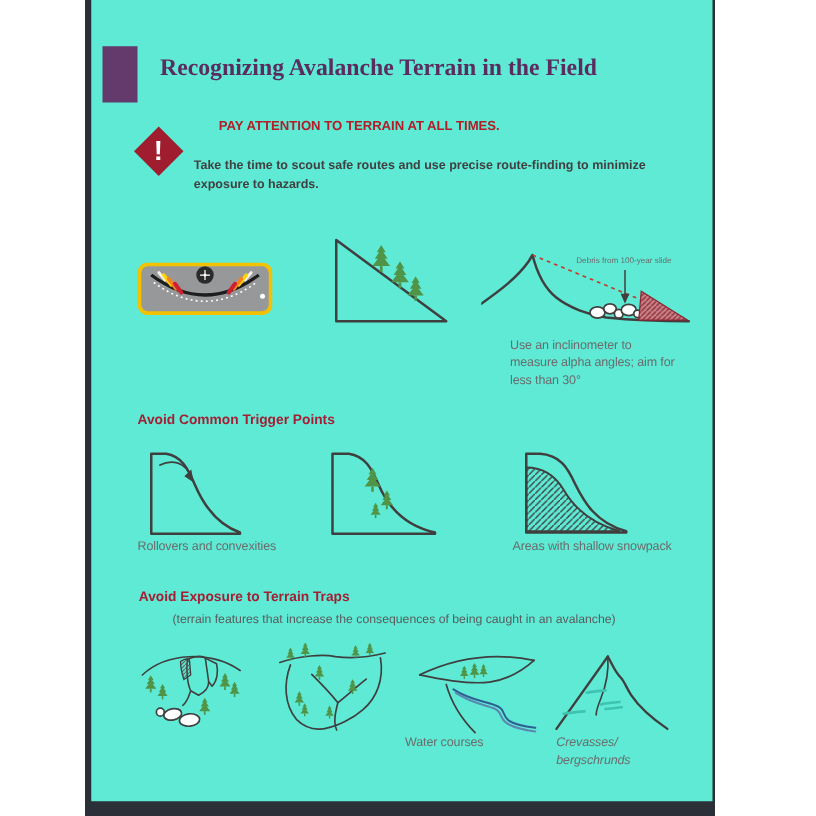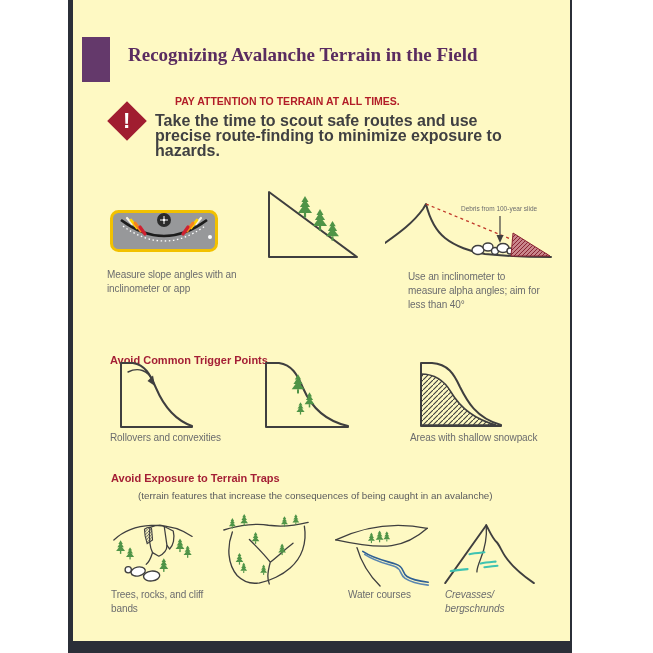--- a/index.html
+++ b/index.html
@@ -1,26 +1,26 @@
 <!DOCTYPE html>
 <html><head>
 <meta charset="utf-8">
 <style>
   html,body{margin:0;padding:0;background:#ffffff;}
   body{width:653px;height:653px;position:relative;font-family:"Liberation Sans",sans-serif;overflow:hidden;}
   #page{position:absolute;left:68px;top:0;width:504px;height:653px;box-sizing:border-box;
-        background:#fef9c3;border-left:5px solid #2b2f38;border-right:2px solid #2b2f38;
+        background:#5eead4;border-left:5px solid #2b2f38;border-right:2px solid #2b2f38;
         border-bottom:12px solid #2b2f38;}
   .abs{position:absolute;}
   .accent-square{width:28px;height:45px;background:#64396b;}
   .page-title{font-family:"Liberation Serif",serif;font-weight:bold;font-size:19px;color:#5a2c60;white-space:nowrap;}
   .diamond{width:28px;height:28px;background:#a01d30;transform:rotate(45deg);display:flex;align-items:center;justify-content:center;}
   .diamond .bang{transform:rotate(-45deg);color:#ffffff;font-weight:bold;font-size:22px;line-height:1;font-family:"Liberation Sans",sans-serif;}
   .warn-head{font-size:10.5px;font-weight:bold;color:#b21d28;letter-spacing:0px;margin-left:20px;}
-  .warn-body{font-size:16px;font-weight:bold;color:#404042;line-height:15px;}
+  .warn-body{font-size:10px;font-weight:bold;color:#404042;line-height:15px;margin-top:12px;}
   .sec-head{font-size:11px;font-weight:bold;color:#a41f35;}
   .sec-sub{font-size:9.8px;color:#5a5b5d;margin-left:28px;}
   .caption{font-size:10px;color:#6b6c6e;line-height:14px;letter-spacing:-0.1px;}
   .sketch{stroke:#3f3f3f;stroke-width:2;fill:none;stroke-linecap:round;stroke-linejoin:round;}
   .sketch-thin{stroke:#3f3f3f;stroke-width:1.4;fill:none;stroke-linecap:round;stroke-linejoin:round;}
   .annot{position:absolute;font-size:6.5px;color:#6b6c6e;white-space:nowrap;}
 </style>
 </head>
 <body>
 
@@ -98,24 +98,23 @@
       </g>
       <polygon points="128,48 165,71 126,71" fill="url(#hatchRed)" stroke="#8a2432" stroke-width="1"></polygon>
       <g>
         <line x1="115" y1="31" x2="115" y2="52" stroke="#3f3f3f" stroke-width="1.2"></line>
         <polygon points="111.5,50 118.5,50 115,58" fill="#3f3f3f"></polygon>
       </g>
     </svg>
     <span class="annot" style="left:76px;top:20px;">Debris from 100-year slide</span>
   </div>
 
-  <div class="abs caption" style="left:34px;top:268px;width:140px;">Measure slope angles with an inclinometer or app</div>
-  <div class="abs caption" style="left:335px;top:270px;width:138px;">Use an inclinometer to measure alpha angles; aim for less than 40°</div>
-
-  <div class="abs sec-head" style="left:37px;top:330px;margin-top:24px;">Avoid Common Trigger Points</div>
+  <div class="abs caption" style="left:335px;top:270px;width:138px;">Use an inclinometer to measure alpha angles; aim for less than 30°</div>
+
+  <div class="abs sec-head" style="left:37px;top:330px;">Avoid Common Trigger Points</div>
 
   <svg class="abs" style="left:45px;top:360px;" width="76" height="70" viewBox="0 0 76 70">
     <path class="sketch" d="M3 67 L3 3 L15 3 C27 5 32 14 38 28 C44 42 54 59 74 66 L74 67 Z" fill="#ffffff"></path>
     <g>
       <path class="sketch-thin" d="M10 12 C20 7 30 10 35 21"></path>
       <polygon points="37,26 29.5,21 35,15.5" fill="#3f3f3f"></polygon>
     </g>
   </svg>
 
   <svg class="abs" style="left:190px;top:360px;" width="88" height="70" viewBox="0 0 88 70">
@@ -188,17 +187,16 @@
     <path class="sketch" d="M46 12 C50 19 52 25 57 30 C60 33 62 39 66 45 C72 54 84 65 97 74"></path>
     <path class="sketch-thin" d="M46 12 C47 26 44 38 40 48 C38 53 36 58 36 62"></path>
     <g stroke="#3fc3b1" stroke-width="2.2" stroke-linecap="round" fill="none">
       <path d="M28 43 C33 42 39 41.5 44 41"></path>
       <path d="M40 53 C45 52 51 51.5 56 51"></path>
       <path d="M44 57 C49 56.5 54 56 58 55.5"></path>
       <path d="M8 61 C14 60 20 59.5 26 59"></path>
     </g>
   </svg>
 
-  <div class="abs caption" style="left:38px;top:588px;width:112px;">Trees, rocks, and cliff bands</div>
-  <div class="abs caption" style="left:275px;top:588px;width:100px;">Water courses</div>
+  <div class="abs caption" style="left:251px;top:588px;width:100px;">Water courses</div>
   <div class="abs caption" style="left:372px;top:588px;width:84px;font-style:italic;">Crevasses/ bergschrunds</div>
 
 </div>
 
 </body></html>

